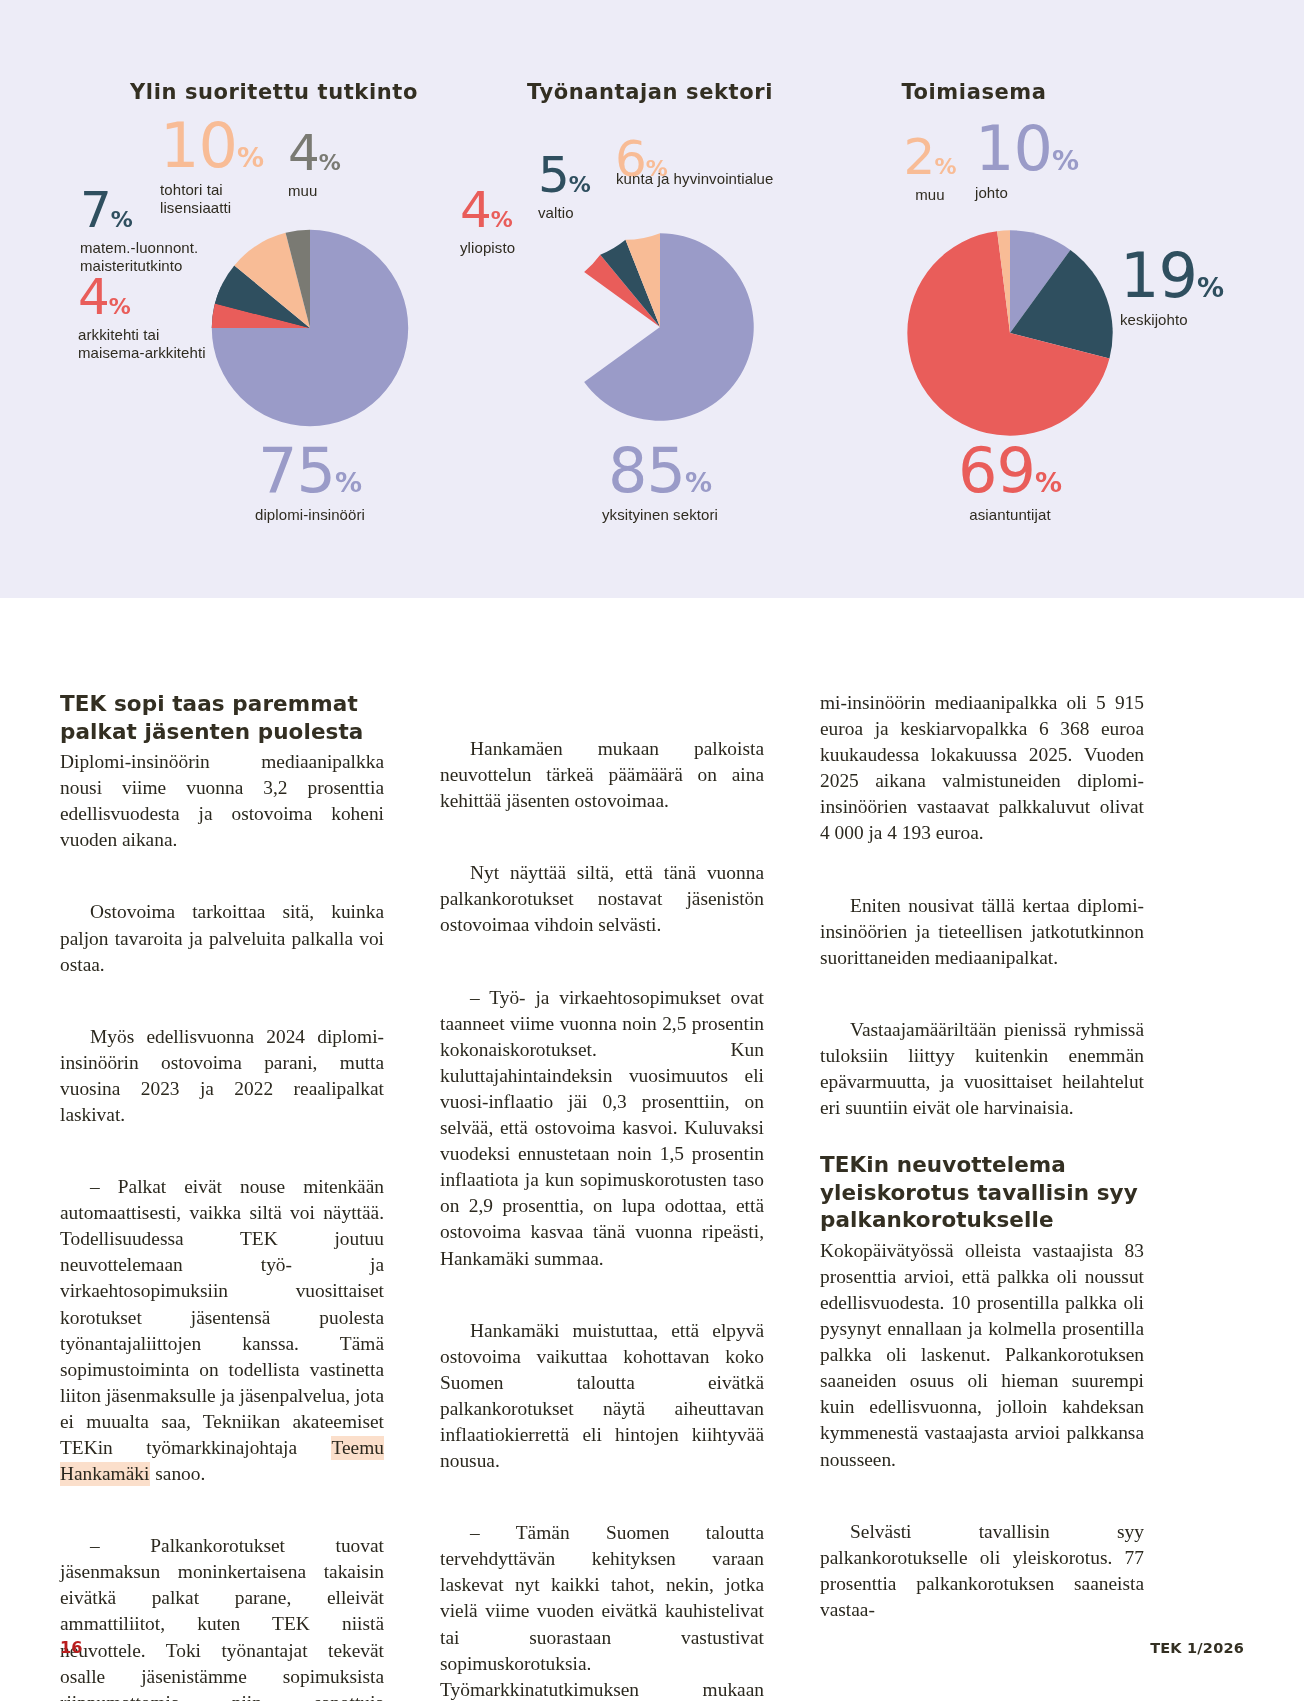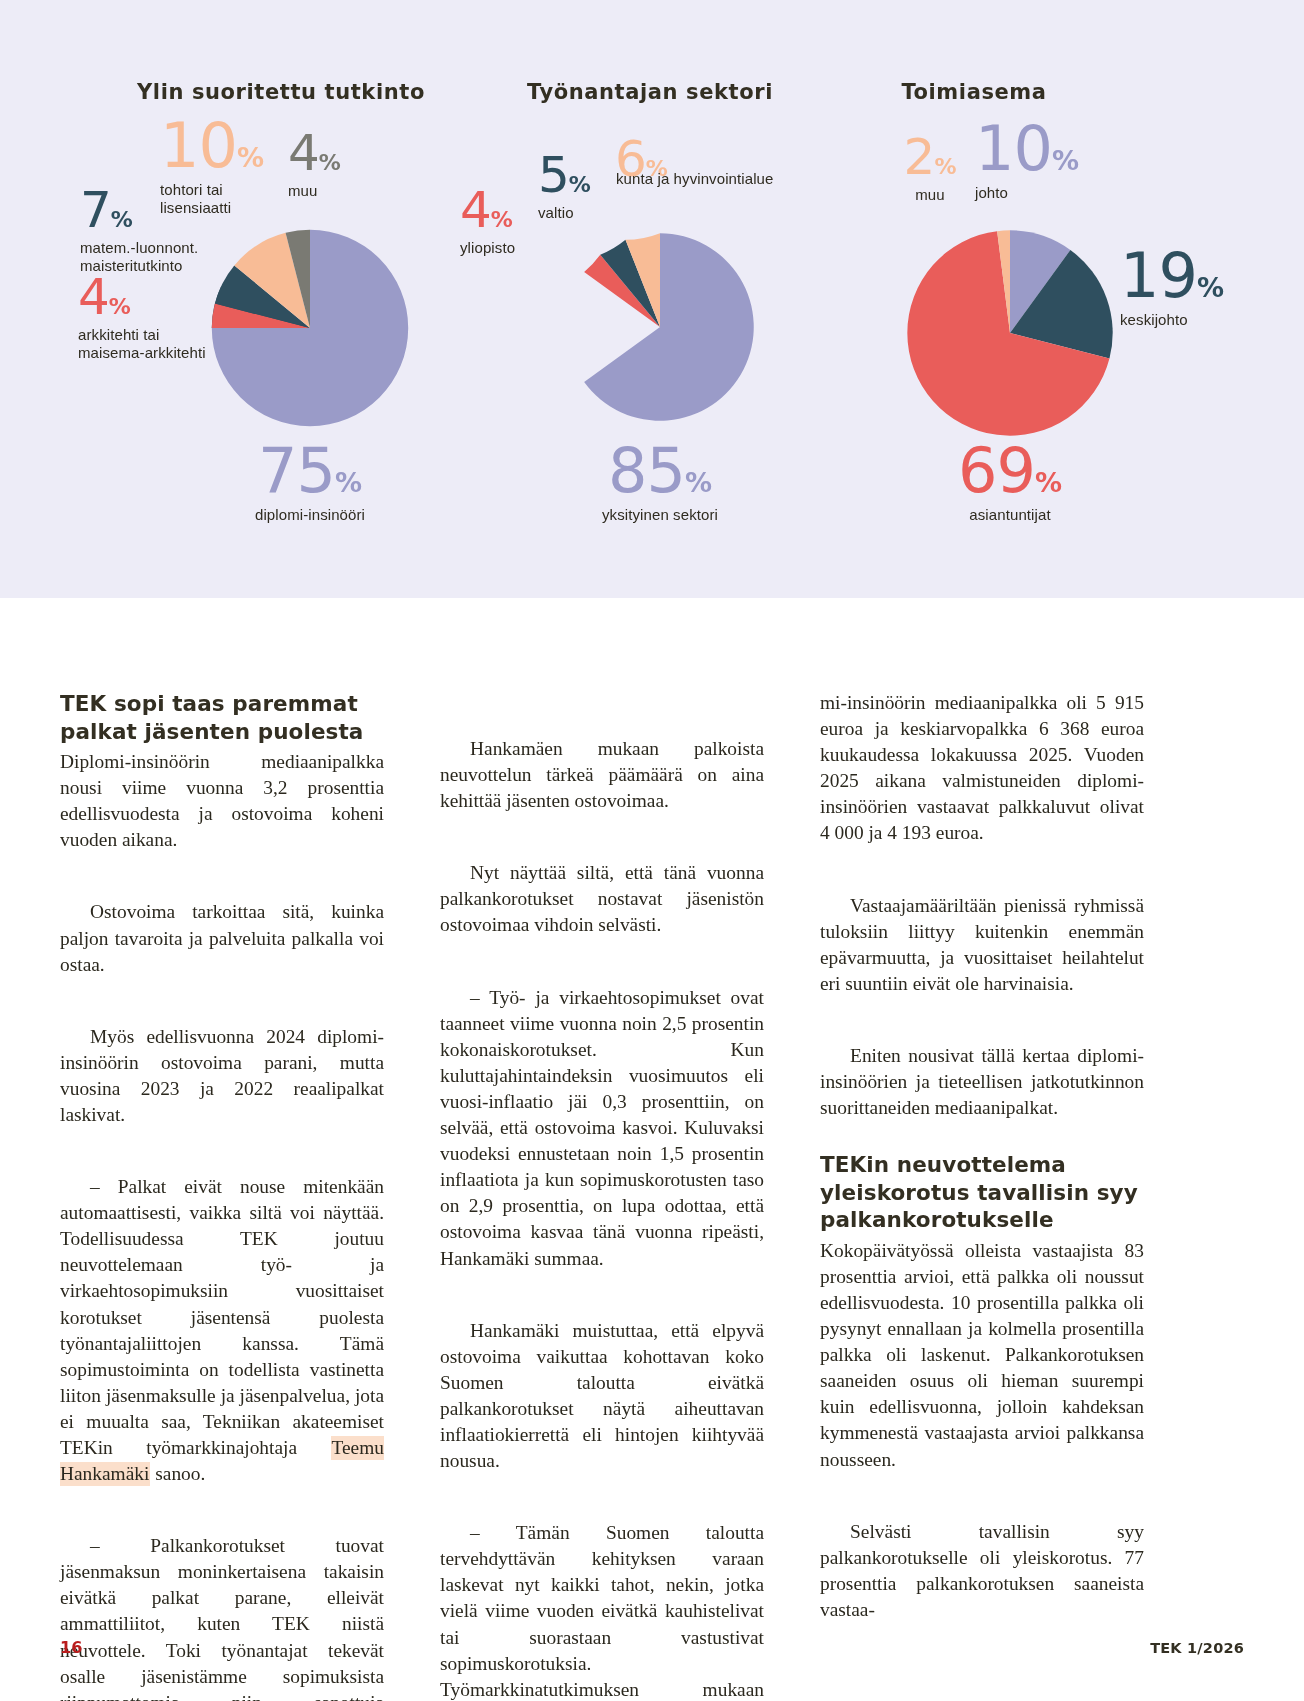--- a/index.html
+++ b/index.html
@@ -33,21 +33,21 @@
     position: absolute;
     top: 80px;
     width: 100%;
     text-align: center;
     font-family: "DejaVu Sans", sans-serif;
     font-size: 21px;
     font-weight: bold;
     letter-spacing: 0.6px;
     color: #332f22;
   }
-  .chart-block.c1 .chart-title { left: 11px; }
+  .chart-block.c1 .chart-title { left: 4px; }
   .chart-block.c2 .chart-title { left: 0px; }
   .chart-block.c3 .chart-title { left: 4px; }
 
   .pie-wrap {
     position: absolute;
   }
   .pie {
     width: 100%;
     height: 100%;
     border-radius: 50%;
@@ -300,22 +300,22 @@
       <p class="indent">Hankamäen mukaan palkoista neuvottelun tärkeä päämäärä on aina kehittää jäsenten ostovoimaa.</p>
       <p class="indent">Nyt näyttää siltä, että tänä vuonna palkankorotukset nostavat jäsenistön ostovoimaa vihdoin selvästi.</p>
       <p class="indent">– Työ- ja virkaehtosopimukset ovat taanneet viime vuonna noin 2,5 prosentin kokonaiskorotukset. Kun kuluttajahintaindeksin vuosimuutos eli vuosi-inflaatio jäi 0,3 prosenttiin, on selvää, että ostovoima kasvoi. Kuluvaksi vuodeksi ennustetaan noin 1,5 prosentin inflaatiota ja kun sopimuskorotusten taso on 2,9 prosenttia, on lupa odottaa, että ostovoima kasvaa tänä vuonna ripeästi, Hankamäki summaa.</p>
       <p class="indent">Hankamäki muistuttaa, että elpyvä ostovoima vaikuttaa kohottavan koko Suomen taloutta eivätkä palkankorotukset näytä aiheuttavan inflaatiokierrettä eli hintojen kiihtyvää nousua.</p>
       <p class="indent">– Tämän Suomen taloutta tervehdyttävän kehityksen varaan laskevat nyt kaikki tahot, nekin, jotka vielä viime vuoden eivätkä kauhistelivat tai suorastaan vastustivat sopimuskorotuksia.</p>
       <p>Työmarkkinatutkimuksen mukaan vakituisessa työsuhteessa olevan diplo-</p>
     </div>
 
     <div class="col">
       <p>mi-insinöörin mediaanipalkka oli 5 915 euroa ja keskiarvopalkka 6 368 euroa kuukaudessa lokakuussa 2025. Vuoden 2025 aikana valmistuneiden diplomi-insinöörien vastaavat palkkaluvut olivat 4 000 ja 4 193 euroa.</p>
+      <p class="indent">Eniten nousivat tällä kertaa diplomi-insinöörien ja tieteellisen jatkotutkinnon suorittaneiden mediaanipalkat.</p>
       <p class="indent">Vastaajamääriltään pienissä ryhmissä tuloksiin liittyy kuitenkin enemmän epävarmuutta, ja vuosittaiset heilahtelut eri suuntiin eivät ole harvinaisia.</p>
-      <p class="indent">Eniten nousivat tällä kertaa diplomi-insinöörien ja tieteellisen jatkotutkinnon suorittaneiden mediaanipalkat.</p>
       <h2 class="spaced">TEKin neuvottelema yleiskorotus tavallisin syy palkankorotukselle</h2>
       <p>Kokopäivätyössä olleista vastaajista 83 prosenttia arvioi, että palkka oli noussut edellisvuodesta. 10 prosentilla palkka oli pysynyt ennallaan ja kolmella prosentilla palkka oli laskenut. Palkankorotuksen saaneiden osuus oli hieman suurempi kuin edellisvuonna, jolloin kahdeksan kymmenestä vastaajasta arvioi palkkansa nousseen.</p>
       <p class="indent">Selvästi tavallisin syy palkankorotukselle oli yleiskorotus. 77 prosenttia palkankorotuksen saaneista vastaa-</p>
     </div>
   </div>
 
   <div class="page-footer">
     <span class="folio">16</span>
     <span class="issue">TEK 1/2026</span>
   </div>

